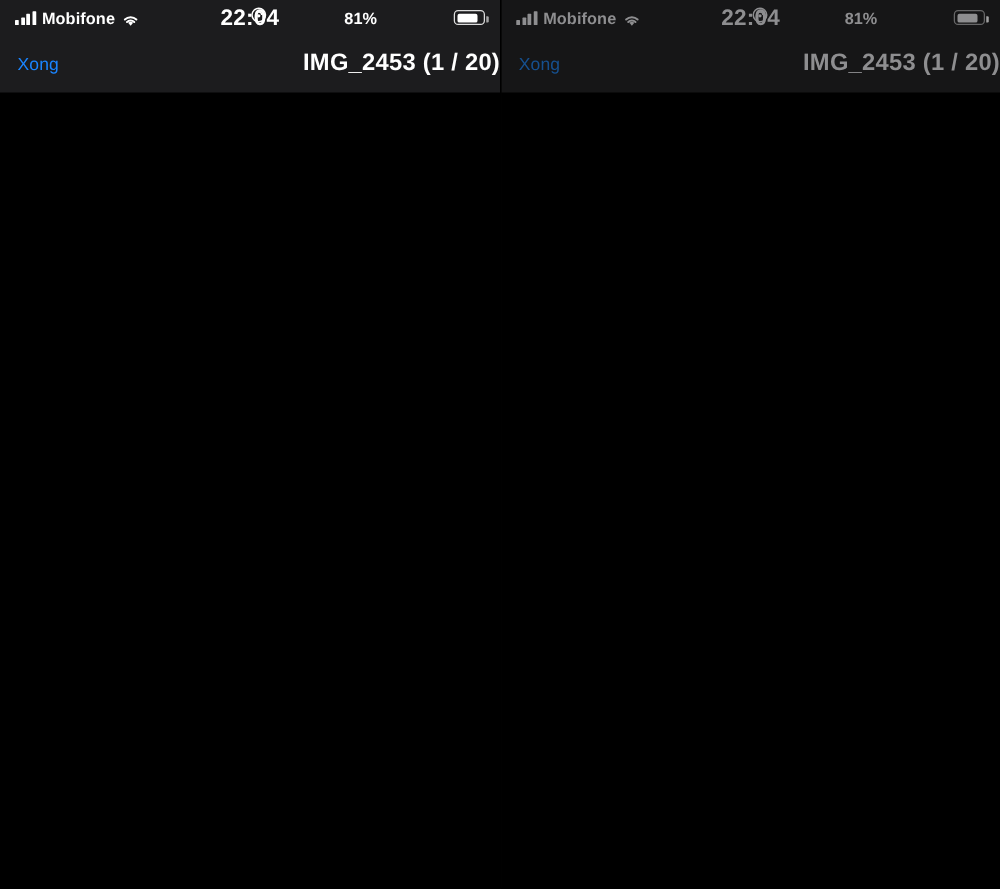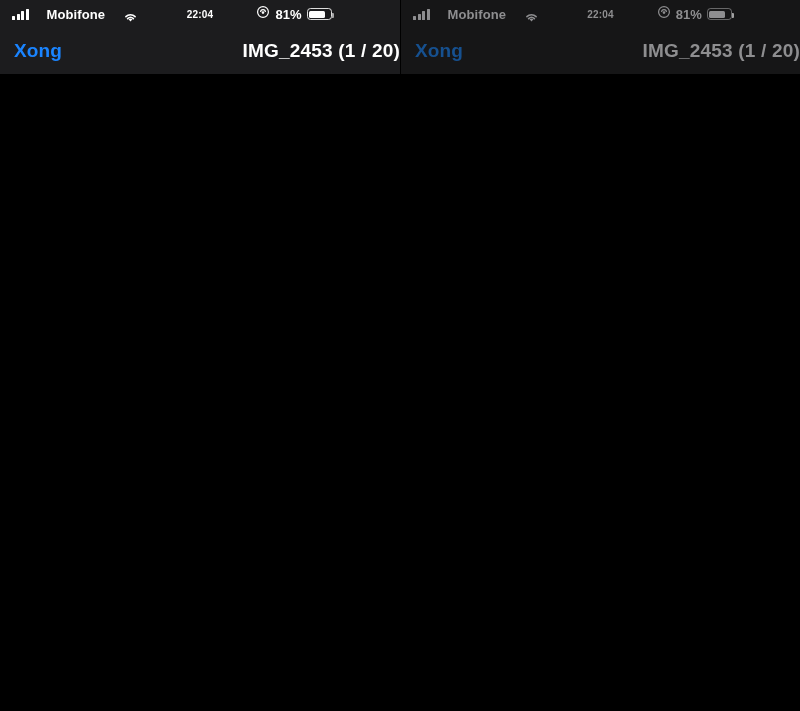--- a/index.html
+++ b/index.html
@@ -8,41 +8,41 @@
 
   .screens { position:relative; width:800px; height:711px; display:flex; }
   .phone { position:relative; width:400px; height:711px; background:#000; overflow:hidden; }
   .phone.right { border-left:1px solid #0a0a0a; }
 
   
   .statusbar {
     position:relative; height:28px; background:#1c1c1e;
     display:flex; align-items:center; padding:0 12px; color:#fff;
   }
-  .sb-left { display:flex; align-items:center; gap:18px; flex:1; }
+  .sb-left { display:flex; align-items:center; gap:5px; flex:1; }
   .sb-center { position:absolute; left:0; right:0; text-align:center;
-               font-size:10px; font-weight:bold; letter-spacing:.2px; pointer-events:none; }
-  .sb-right { display:flex; align-items:center; gap:5px; flex:1; justify-content:center; z-index:2; }
+               font-size:18px; font-weight:bold; letter-spacing:.2px; pointer-events:none; }
+  .sb-right { display:flex; align-items:center; gap:5px; flex:1; justify-content:space-between; z-index:2; }
   .carrier { font-size:13px; font-weight:600; letter-spacing:.1px; }
   .bars { display:flex; align-items:flex-end; gap:1.5px; height:11px; }
   .bars i { display:block; width:3px; background:#fff; border-radius:.5px; }
   .bars i:nth-child(1){ height:4px; } .bars i:nth-child(2){ height:6px; }
   .bars i:nth-child(3){ height:8.5px; } .bars i:nth-child(4){ height:11px; }
   .wifi { width:15px; height:11px; position:relative; }
   .battpct { font-size:13px; font-weight:600; }
   .batt { width:25px; height:12px; border:1.5px solid rgba(255,255,255,.85);
           border-radius:3.5px; position:relative; padding:1.5px; }
   .batt::after { content:""; position:absolute; right:-3.5px; top:3.5px; width:2px; height:5px;
                  background:rgba(255,255,255,.6); border-radius:0 1px 1px 0; }
   .batt i { display:block; height:100%; width:81%; background:#fff; border-radius:1.5px; }
 
   
   .navbar { position:relative; height:46px; background:#1c1c1e;
             display:flex; align-items:center; padding:0 14px; }
-  .nav-back { font-size:19px; color:#1a84ff; font-weight:700; letter-spacing:.1px; z-index:2; }
+  .nav-back { font-size:14px; color:#1a84ff; font-weight:400; letter-spacing:.1px; z-index:2; }
   .nav-title { position:absolute; left:0; right:0; text-align:right;
                font-size:19px; color:#fff; font-weight:600; letter-spacing:.2px; }
 
   
   .right .statusbar, .right .navbar { background:#161617; }
   .right .nav-back { color:#16508f; }
   .right .nav-title { color:#8e8e90; }
   .right .carrier, .right .sb-center, .right .battpct { color:#8e8e90; }
   .right .bars i { background:#8e8e90; }
   .right .batt { border-color:rgba(255,255,255,.35); }

